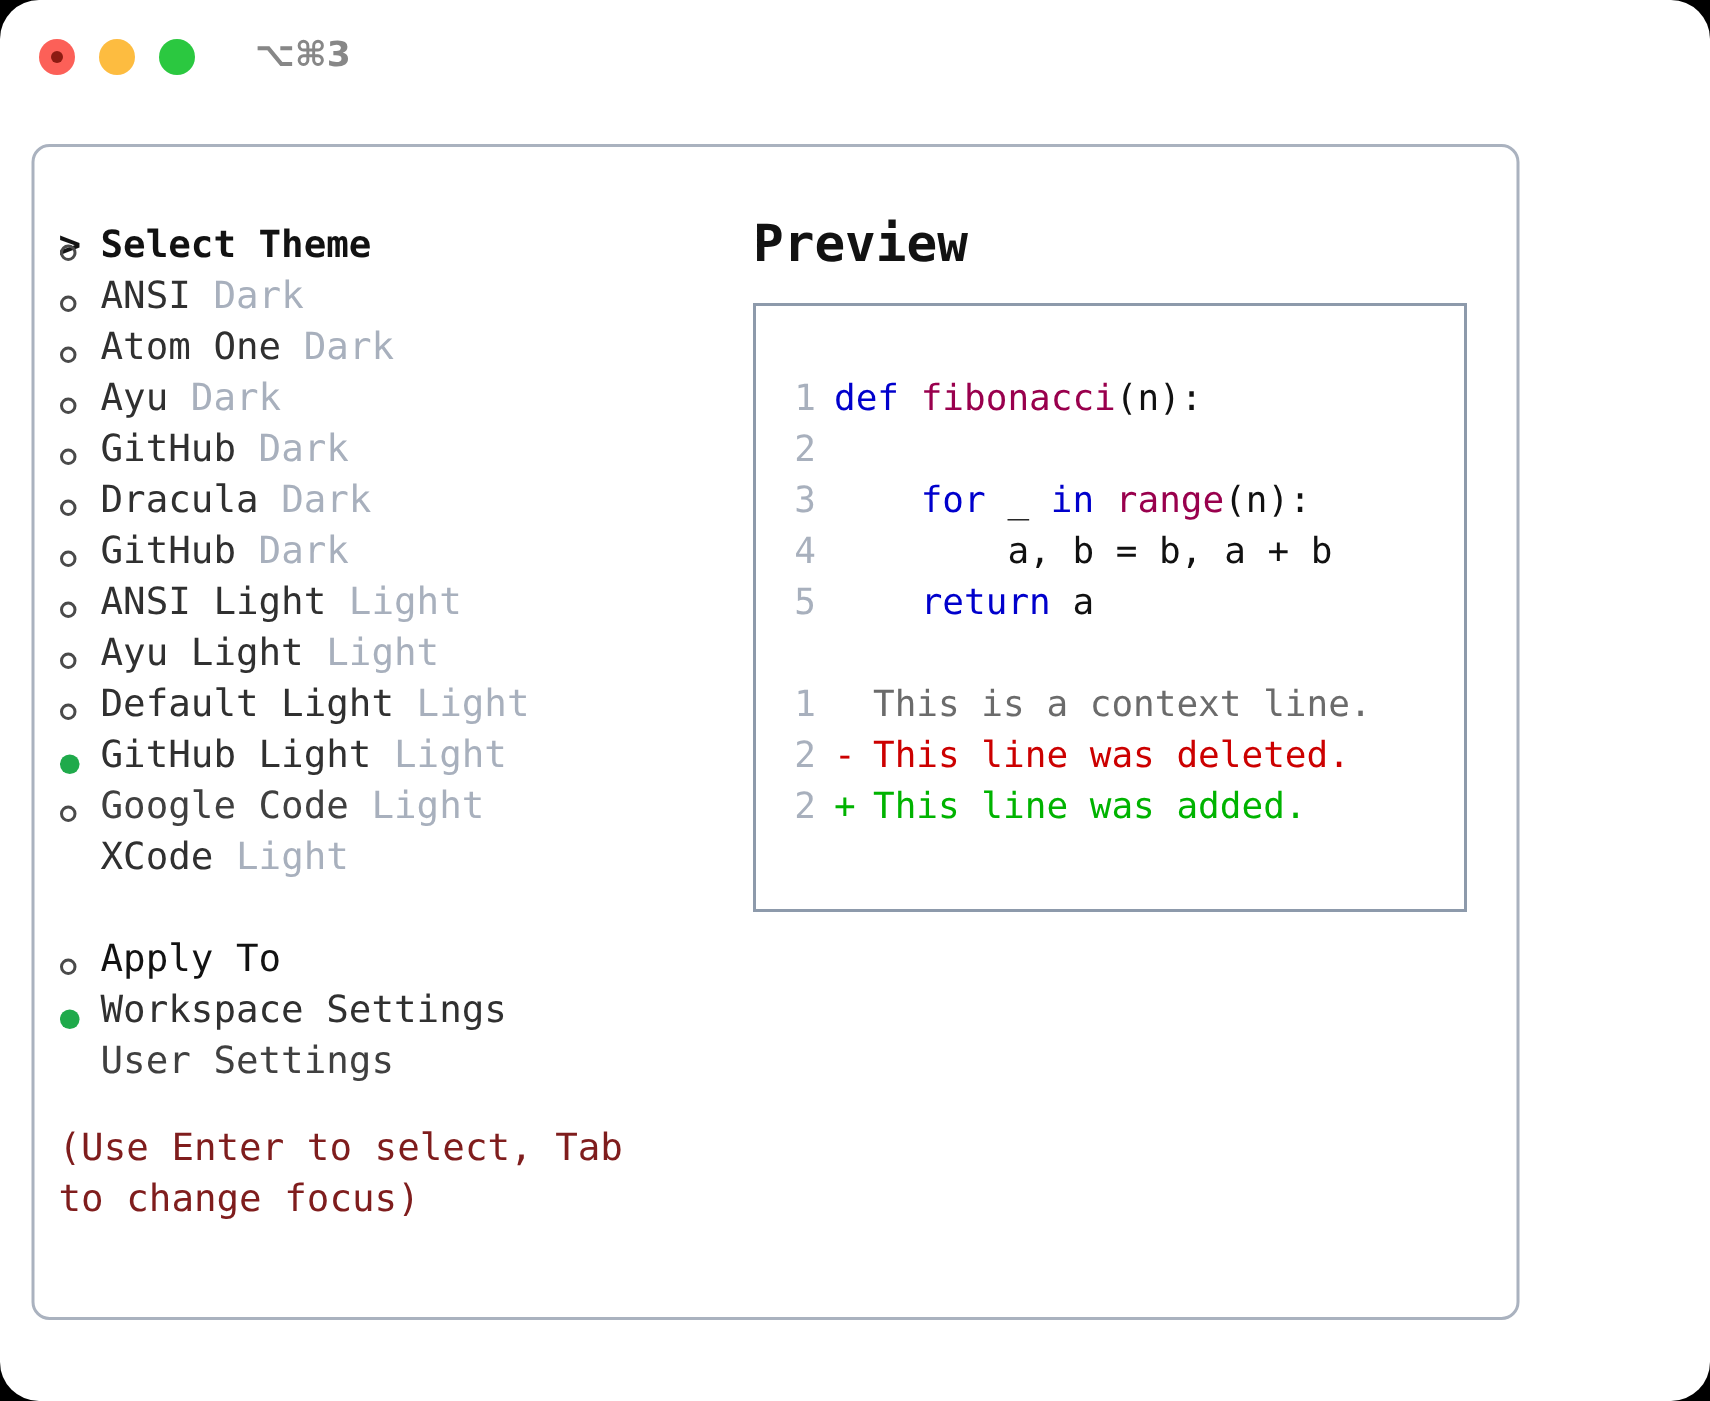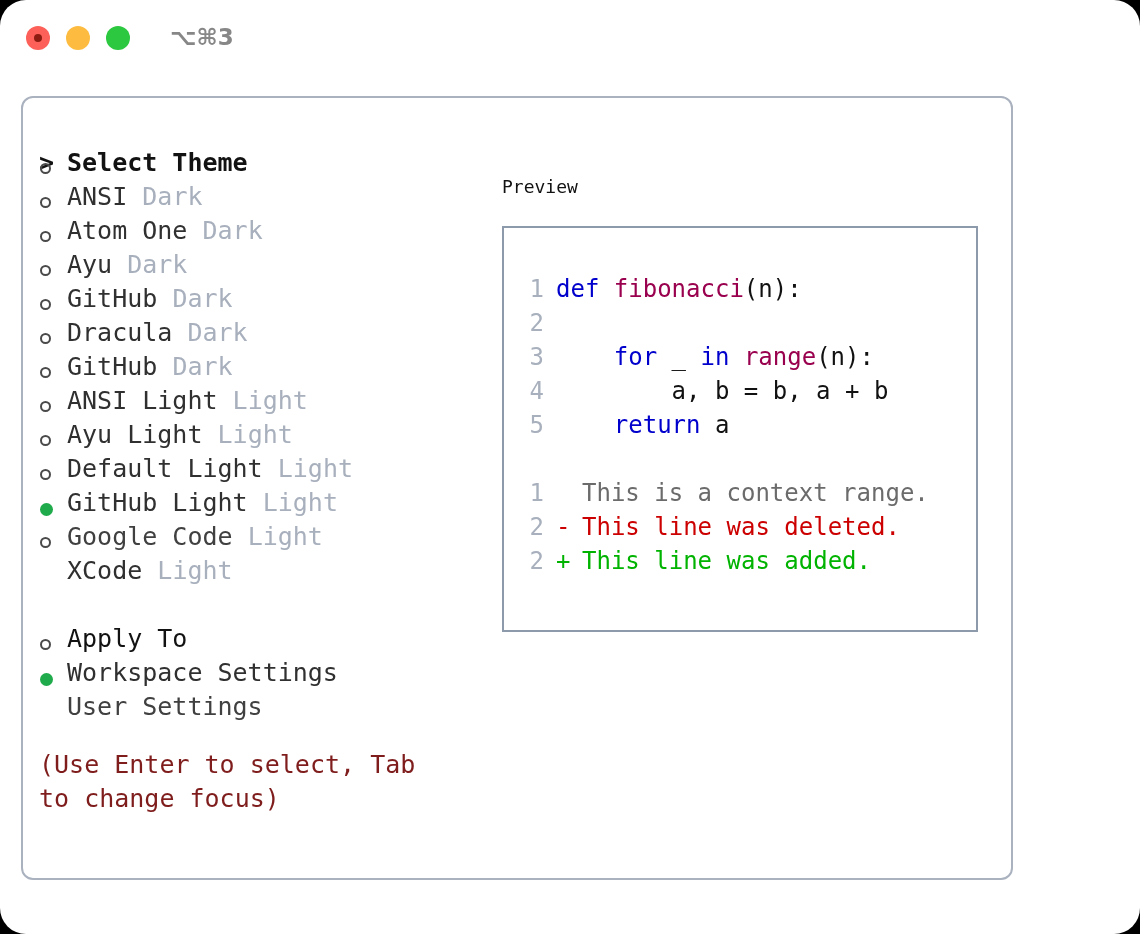--- a/index.html
+++ b/index.html
@@ -173,25 +173,24 @@
   }
 
   
   .right-col {
     position: absolute;
     left: 479px;
     top: 48px;
     width: 490px;
   }
   .preview-title {
-    font-size: 18px;
-    font-weight: normal;
+    font-size: 34px;
+    font-weight: bold;
     color: #121212;
     line-height: 34px;
-    margin-top: 24px;
   }
   .preview-box {
     margin-top: 22px;
     width: 476px;
     height: 406px;
     border: 2px solid #8d9aab;
     background: #ffffff;
     box-sizing: border-box;
     padding: 44px 0 0 0;
   }
@@ -297,21 +296,21 @@
 
         <div class="preview-box">
           <div id="code-block">
               <div class="code-line"><span class="lineno">1</span><span class="code-text"><span class="tok-kw">def </span><span class="tok-fn">fibonacci</span><span class="tok-plain">(n):</span></span></div>
               <div class="code-line"><span class="lineno">2</span></div>
               <div class="code-line"><span class="lineno">3</span><span class="code-text"><span class="tok-plain">    </span><span class="tok-kw">for</span><span class="tok-plain"> _ </span><span class="tok-kw">in</span><span class="tok-plain"> </span><span class="tok-fn">range</span><span class="tok-plain">(n):</span></span></div>
               <div class="code-line"><span class="lineno">4</span><span class="code-text"><span class="tok-plain">        a, b = b, a + b</span></span></div>
               <div class="code-line"><span class="lineno">5</span><span class="code-text"><span class="tok-plain">    </span><span class="tok-kw">return</span><span class="tok-plain"> a</span></span></div>
             </div>
           <div class="diff-block" id="diff-block">
-              <div class="diff-line"><span class="lineno">1</span><span class="diff-sign diff-ctx"> </span><span class="diff-ctx">This is a context range.</span></div>
+              <div class="diff-line"><span class="lineno">1</span><span class="diff-sign diff-ctx"> </span><span class="diff-ctx">This is a context line.</span></div>
               <div class="diff-line"><span class="lineno">2</span><span class="diff-sign diff-del">-</span><span class="diff-del">This line was deleted.</span></div>
               <div class="diff-line"><span class="lineno">2</span><span class="diff-sign diff-add">+</span><span class="diff-add">This line was added.</span></div>
             </div>
         </div>
       </div>
 
     </div>
   </div>
 </div>
 

